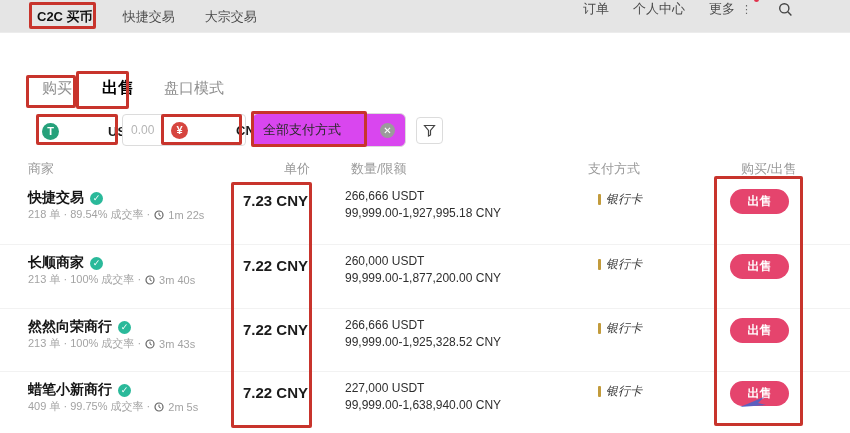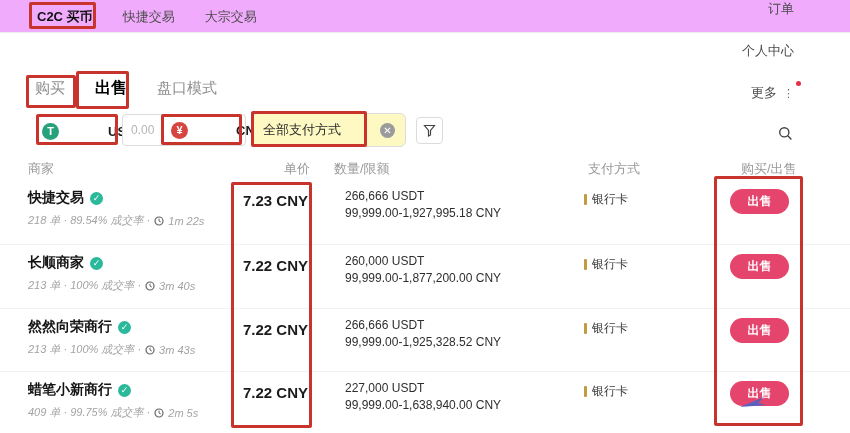--- a/index.html
+++ b/index.html
@@ -6,33 +6,33 @@
   html,body { background:#ffffff; }
   body { font-family:"Liberation Sans","DejaVu Sans",sans-serif; }
   #screen {
     position:relative; width:850px; height:433px; background:#fff;
     overflow:hidden; font-size:13px; color:#222;
   }
 
   
   .topnav {
     position:absolute; top:0; left:0; width:100%; height:33px;
-    border-bottom:1px solid #ececec; background:#f0abfc;
+    border-bottom:1px solid #ececec; background:#e5e5e5;
   }
   .topnav-left { position:absolute; left:37px; top:0; height:33px; display:flex; align-items:center; gap:30px; }
   .topnav-left .nav-item { font-size:13px; color:#4b4b4b; cursor:pointer; white-space:nowrap; }
   .topnav-left .nav-item.active { color:#111; font-weight:bold; }
-  .topnav-right { position:absolute; right:56px; top:0; height:33px; display:flex; align-items:flex-end; gap:24px;flex-direction:column; }
+  .topnav-right { position:absolute; right:56px; top:0; height:33px; display:flex; align-items:flex-start; gap:24px; }
   .topnav-right .nav-item { font-size:13px; color:#4b4b4b; cursor:pointer; white-space:nowrap; position:relative; }
   .reddot { position:absolute; top:-3px; right:-7px; width:5px; height:5px; border-radius:50%; background:#e0314b; }
   .more-caret { color:#666; font-size:11px; margin-left:6px; }
   .search-btn { width:18px; height:18px; display:flex; align-items:center; justify-content:center; cursor:pointer; }
 
   
-  .tabs { position:absolute; top:78px; left:35px; display:flex; align-items:center; gap:30px; }
+  .tabs { position:absolute; top:78px; left:42px; display:flex; align-items:center; gap:30px; }
   .tab { font-size:15px; color:#8f8f8f; cursor:pointer; }
   .tab.active { color:#000; font-weight:bold; font-size:16px; }
 
   
   .filters { position:absolute; top:113px; left:0; width:100%; height:36px; }
   .crypto-select {
     position:absolute; left:42px; top:4px; height:28px;
     display:flex; align-items:center; gap:6px; cursor:pointer;
   }
   .coin {
@@ -45,56 +45,56 @@
   .amount-group {
     position:absolute; left:122px; top:1px; width:124px; height:32px;
     border:1px solid #dcdcdc; border-radius:4px; background:#fff;
     display:flex; align-items:center; padding:0 8px; gap:6px;
   }
   .amount-input { border:none; outline:none; width:34px; font-size:12px; color:#701a75; background:transparent; }
   .amount-input::placeholder { color:#b5b5b5; }
   .fiat-select { display:flex; align-items:center; gap:5px; cursor:pointer; margin-left:auto; }
   .payment-input-wrap {
     position:absolute; left:252px; top:0px; width:154px; height:34px;
-    border:1px solid #dcdcdc; border-radius:6px; background:#fef9c3;
+    border:1px solid #dcdcdc; border-radius:6px; background:#d946ef;
     display:flex; align-items:center; padding:0 10px;
   }
   .payment-input { border:none; outline:none; flex:1; font-size:13px; color:#2a2a2a; background:transparent; min-width:0; }
   .clear-icon {
     width:15px; height:15px; border-radius:50%; background:#9b9b9b; color:#fff;
     font-size:10px; line-height:15px; text-align:center; cursor:pointer; flex:0 0 auto;
   }
   .funnel-btn {
     position:absolute; left:416px; top:4px; width:27px; height:27px;
     border:1px solid #dcdcdc; border-radius:4px; background:#fff;
     display:flex; align-items:center; justify-content:center; cursor:pointer;
   }
 
   
   .thead { position:absolute; top:160px; left:0; width:100%; height:18px; font-size:13px; color:#9a9a9a; }
   .th { position:absolute; top:0; }
   .th-merchant { left:28px; }
   .th-price    { left:232px; width:78px; text-align:right; }
-  .th-amount   { left:334px; }
+  .th-amount   { left:351px; }
   .th-payment  { left:588px; }
   .th-action   { left:741px; }
 
   .row { position:absolute; left:0; width:100%; height:63px; }
   .row + .row, .row.bordered { border-top:1px solid #f2f2f2; }
   .merchant-block { position:absolute; left:28px; top:9px; }
   .merchant-line { display:flex; align-items:center; gap:6px; }
   .merchant-name { font-size:14px; font-weight:bold; color:#141414; cursor:pointer; }
   .verify-icon {
     width:13px; height:13px; border-radius:50%; background:#2ab99a; color:#fff;
     font-size:9px; line-height:13px; text-align:center; flex:0 0 auto;
   }
-  .merchant-sub { margin-top:6px; font-size:11px; color:#a3a3a3; display:flex; align-items:center; gap:4px;font-style:italic; }
+  .merchant-sub { font-size:11px; color:#a3a3a3; display:flex; align-items:center; gap:4px; }
   .price-cell { position:absolute; left:230px; top:12px; width:78px; text-align:right; font-size:15px; font-weight:bold; color:#1b1b1b; }
   .amount-cell { position:absolute; left:345px; top:8px; font-size:12px; color:#2e2e2e; line-height:17px; }
-  .payment-cell { position:absolute; left:584px; top:11px; font-size:12px; color:#3a3a3a; display:flex; align-items:center; gap:5px; }
+  .payment-cell { position:absolute; left:598px; top:11px; font-size:12px; color:#3a3a3a; display:flex; align-items:center; gap:5px;font-style:italic; }
   .pay-bar { width:3px; height:11px; border-radius:1px; background:#c29b3c; flex:0 0 auto; }
   .sell-btn {
     position:absolute; left:730px; top:9px; width:59px; height:25px;
     border:none; border-radius:13px; background:#e5446d; color:#fff;
     font-size:12px; font-weight:bold; cursor:pointer;
     display:flex; align-items:center; justify-content:center;
     font-family:"Liberation Sans","DejaVu Sans",sans-serif;
   }
 
   

